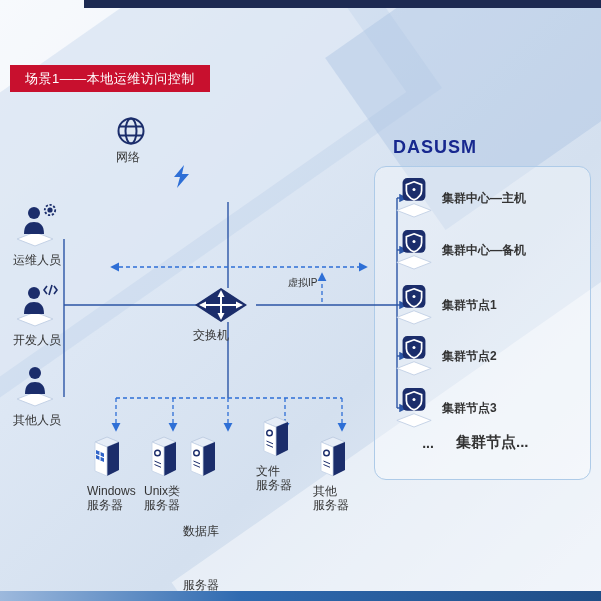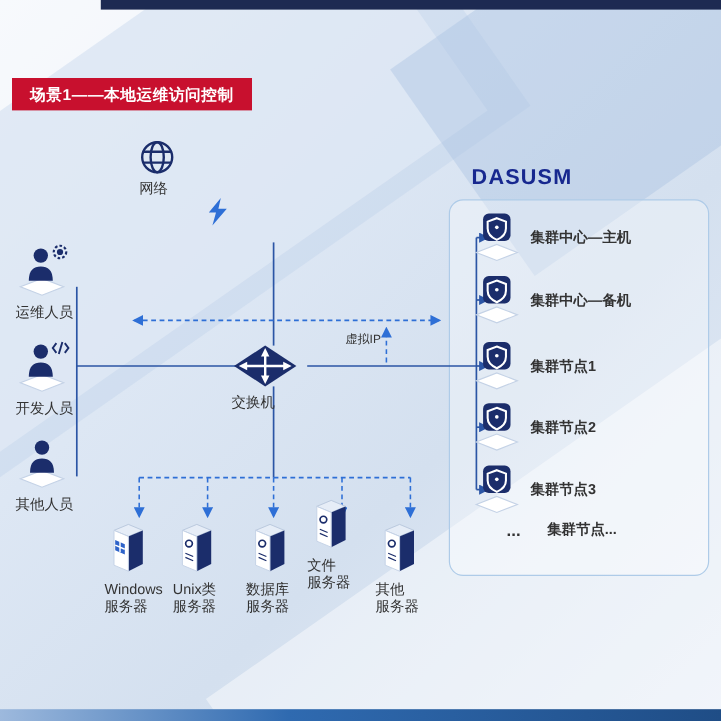--- a/index.html
+++ b/index.html
@@ -16,36 +16,36 @@
     background:linear-gradient(135deg,#eef3fa 0%,#dde7f4 35%,#d4e0ef 62%,#e6edf7 100%);}
   .bgshape{position:absolute;z-index:0;}
   .shape1{top:-150px;left:-190px;width:520px;height:430px;transform:rotate(-35deg);background:rgba(255,255,255,0.55);}
   .shape2{top:50px;left:-230px;width:660px;height:250px;transform:rotate(-35deg);background:rgba(186,205,231,0.35);}
   .shape3{bottom:-170px;right:-210px;width:580px;height:390px;transform:rotate(-35deg);background:rgba(255,255,255,0.45);}
   .shape4{top:-70px;right:-130px;width:380px;height:210px;transform:rotate(-35deg);background:rgba(167,192,226,0.40);}
   .top-bar{position:absolute;z-index:1;top:0;left:84px;right:0;height:8px;background:#1d2a52;}
   .bottom-bar{position:absolute;z-index:1;bottom:0;left:0;right:0;height:10px;
     background:linear-gradient(90deg,#9db9dd 0%,#2f6ab0 40%,#1f4d86 100%);}
   .banner{position:absolute;z-index:4;left:10px;top:65px;height:27px;line-height:27px;
-    padding:0 15px;background:var(--banner-red);color:#fff;font-size:13px;font-weight:bold;letter-spacing:.5px;}
+    padding:0 15px;background:var(--banner-red);color:#fff;font-size:13px;font-weight:normal;letter-spacing:.5px;}
   .wires{position:absolute;z-index:2;left:0;top:0;pointer-events:none;}
   .wire-solid{stroke:var(--line-solid);stroke-width:1.4;fill:none;}
   .wire-dashed{stroke:var(--line-dashed);stroke-width:1.3;fill:none;stroke-dasharray:4 3;}
   .arrow-fill{fill:var(--line-dashed);}
   .arrow-fill-solid{fill:var(--line-solid);}
   .node{position:absolute;z-index:3;display:flex;flex-direction:column;align-items:flex-start;}
   .node .lbl{margin-top:3px;font-size:12px;color:var(--label);white-space:nowrap;text-align:center;}
   .dasusm-box{position:absolute;z-index:1;left:374px;top:166px;width:217px;height:314px;
     border:1.5px solid #aecbe8;border-radius:12px;background:rgba(255,255,255,0.35);}
   .dasusm-title{position:absolute;z-index:3;left:393px;top:127px;font-size:18px;font-weight:bold;color:var(--dasusm-blue);letter-spacing:1px;margin-top:10px;}
   .drow{position:absolute;z-index:3;left:394px;height:46px;display:flex;align-items:center;}
   .drow .lbl{margin-left:8px;font-size:12px;font-weight:700;color:var(--label);white-space:nowrap;}
   .drow-more{position:absolute;z-index:3;left:408px;top:433px;display:flex;align-items:center;}
   .drow-more .dots{width:40px;text-align:center;font-size:14px;font-weight:700;color:var(--label);}
-  .drow-more .lbl{margin-left:8px;font-size:12px;font-weight:700;color:var(--label);white-space:nowrap;}
+  .drow-more .lbl{margin-left:8px;font-size:15px;font-weight:700;color:var(--label);white-space:nowrap;}
   .server{width:58px;}
   .server .lbl{line-height:14px;margin-top:2px;}
   .vip{position:absolute;z-index:3;left:288px;top:276px;font-size:10px;color:var(--label);}
   .lightning{position:absolute;z-index:3;left:172px;top:165px;}
 </style>
 </head>
 <body>
 
 <div class="canvas">
 
@@ -242,21 +242,21 @@
       <polygon points="8,6 20,1 32,6 20,11" fill="#e6edf7" stroke="#b9c8dd" stroke-width="0.8"></polygon>
       <polygon points="32,6 32,34 20,40 20,11" fill="#1b2d6b"></polygon>
       <polygon points="8,6 8,35 20,40 20,11" fill="#ffffff" stroke="#c4d2e6" stroke-width="0.8"></polygon>
       <circle cx="13.5" cy="17" r="2.8" fill="none" stroke="#1b2d6b" stroke-width="1.4"></circle>
       <path d="M10.5,25 L17,27.8 M10.5,28.5 L17,31.3" stroke="#1b2d6b" stroke-width="1"></path>
     </svg>
     <div class="lbl">Unix类</div>
     <div class="lbl" style="margin-top:0;">服务器</div>
   </div>
 
-  <div class="node server" style="left:205px;top:436px;">
+  <div class="node server" style="left:183px;top:436px;gap:40px;">
     <svg width="40" height="46" viewBox="0 0 40 46">
       <polygon points="8,6 20,1 32,6 20,11" fill="#e6edf7" stroke="#b9c8dd" stroke-width="0.8"></polygon>
       <polygon points="32,6 32,34 20,40 20,11" fill="#1b2d6b"></polygon>
       <polygon points="8,6 8,35 20,40 20,11" fill="#ffffff" stroke="#c4d2e6" stroke-width="0.8"></polygon>
       <circle cx="13.5" cy="17" r="2.8" fill="none" stroke="#1b2d6b" stroke-width="1.4"></circle>
       <path d="M10.5,25 L17,27.8 M10.5,28.5 L17,31.3" stroke="#1b2d6b" stroke-width="1"></path>
     </svg>
     <div class="lbl">数据库</div>
     <div class="lbl" style="margin-top:0;">服务器</div>
   </div>

